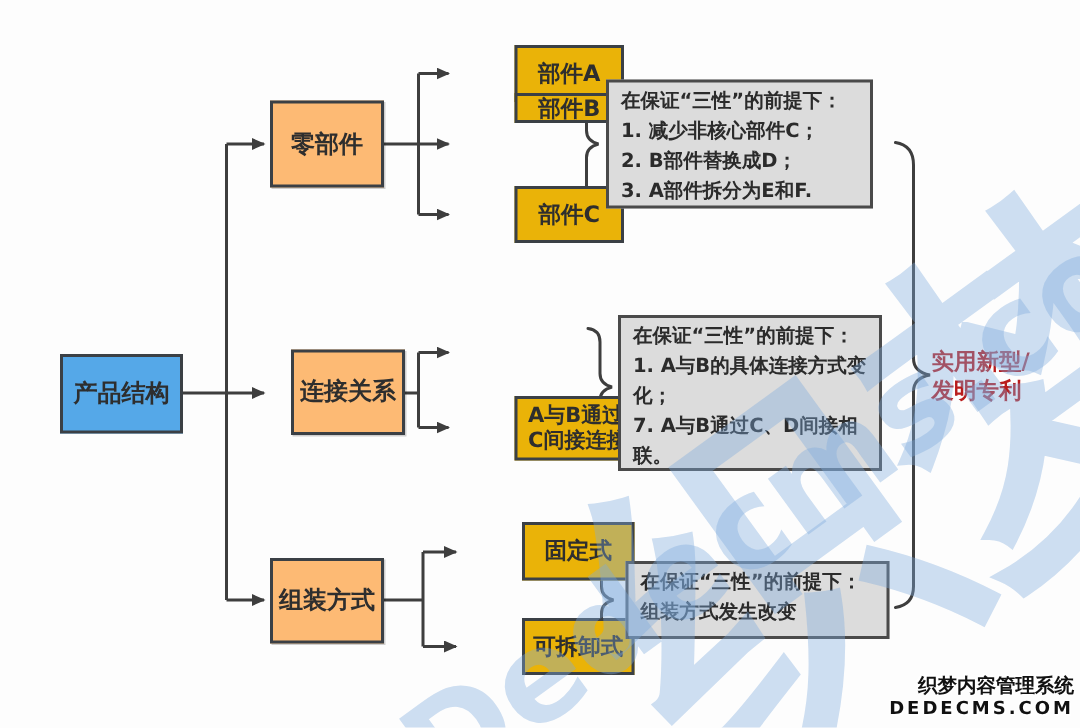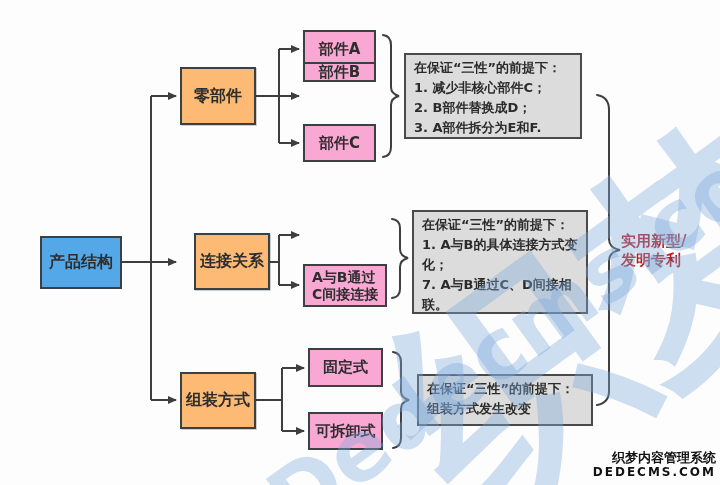--- a/index.html
+++ b/index.html
@@ -14,21 +14,21 @@
        display:flex;align-items:center;justify-content:center;
        font-weight:bold;color:#2e2e2e;z-index:2;text-align:center;}
 
   .root{left:40px;top:236px;width:82px;height:53px;background:#55a8e8;font-size:16px;}
 
   .branch{background:#fdba74;width:76px;font-size:16px;box-shadow:1px 1px 0 rgba(0,0,0,.18);}
   .branch-1{left:180px;top:67px;height:58px;}
   .branch-2{left:194px;top:233px;height:57px;}
   .branch-3{left:180px;top:372px;height:57px;}
 
-  .child{background:#f9a8d4;font-size:15px;}
+  .child{background:#eab308;font-size:15px;margin-left:40px;}
   .c1a{left:303px;top:30px;width:73px;height:38px;}
   .c1b{left:303px;top:62px;width:73px;height:20px;}
   .c1c{left:303px;top:124px;width:73px;height:38px;}
   .c2a{left:303px;top:213px;width:84px;height:44px;}
   .c2b{left:303px;top:264px;width:84px;height:43px;}
   .c2a,.c2b{font-size:14px;justify-content:flex-start;text-align:left;
             padding-left:7px;line-height:17px;}
   .c3a{left:308px;top:348px;width:75px;height:39px;}
   .c3b{left:308px;top:412px;width:75px;height:38px;}
 

